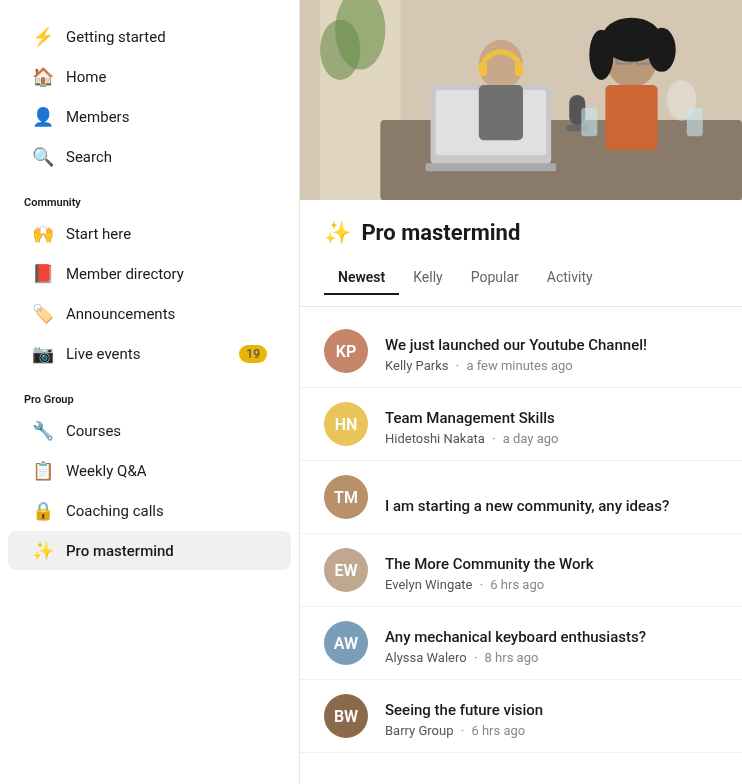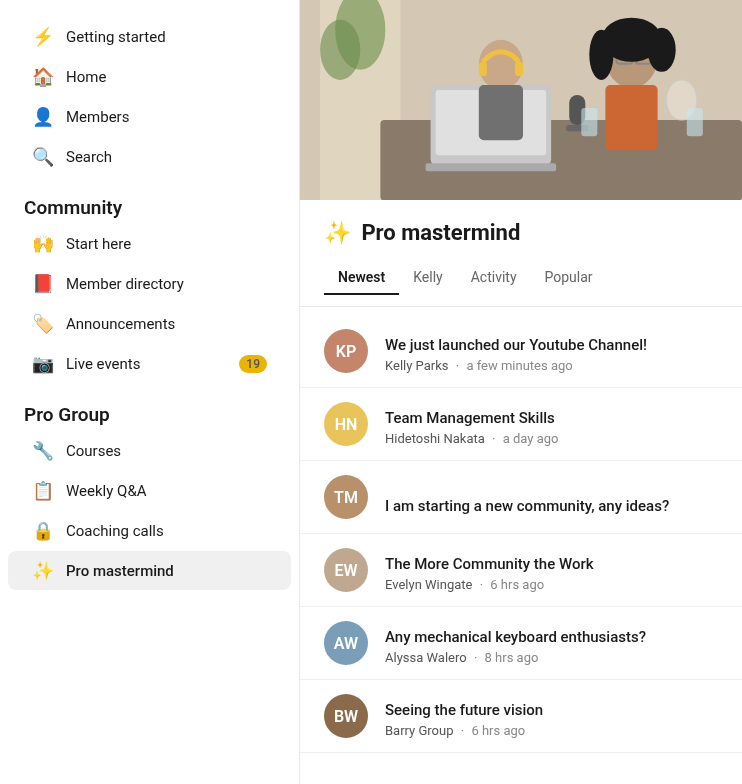--- a/index.html
+++ b/index.html
@@ -39,21 +39,21 @@
     .nav-item.active { background: #f0f0f0; font-weight: 500; }
 
     .nav-icon {
       font-size: 18px;
       width: 22px;
       text-align: center;
       flex-shrink: 0;
     }
 
     .section-label {
-      font-size: 19px;
+      font-size: 11px;
       font-weight: 600;
       color: #1a1a1a;
       padding: 12px 24px 4px;
       margin-top: 8px;
     }
 
     .badge {
       margin-left: auto;
       background: #eab308;
       color: #555;
@@ -275,22 +275,22 @@
   </div>
 
   <div class="community-header">
     <span style="font-size:22px">✨</span>
     <span class="community-title">Pro mastermind</span>
   </div>
 
   <div class="tabs" id="tabs-container">
       <div class="tab active">Newest</div>
       <div class="tab">Kelly</div>
+      <div class="tab">Popular</div>
       <div class="tab">Activity</div>
-      <div class="tab">Popular</div>
     </div>
 
   <div class="posts-list" id="posts-container">
       <div class="post-item">
     <div class="avatar" style="background:#c4856a">KP</div>
     <div class="post-content">
       <div class="post-title">We just launched our Youtube Channel!</div>
       <div class="post-meta">
         <span class="post-meta-author">Kelly Parks</span>
         <span class="post-meta-dot">·</span>

